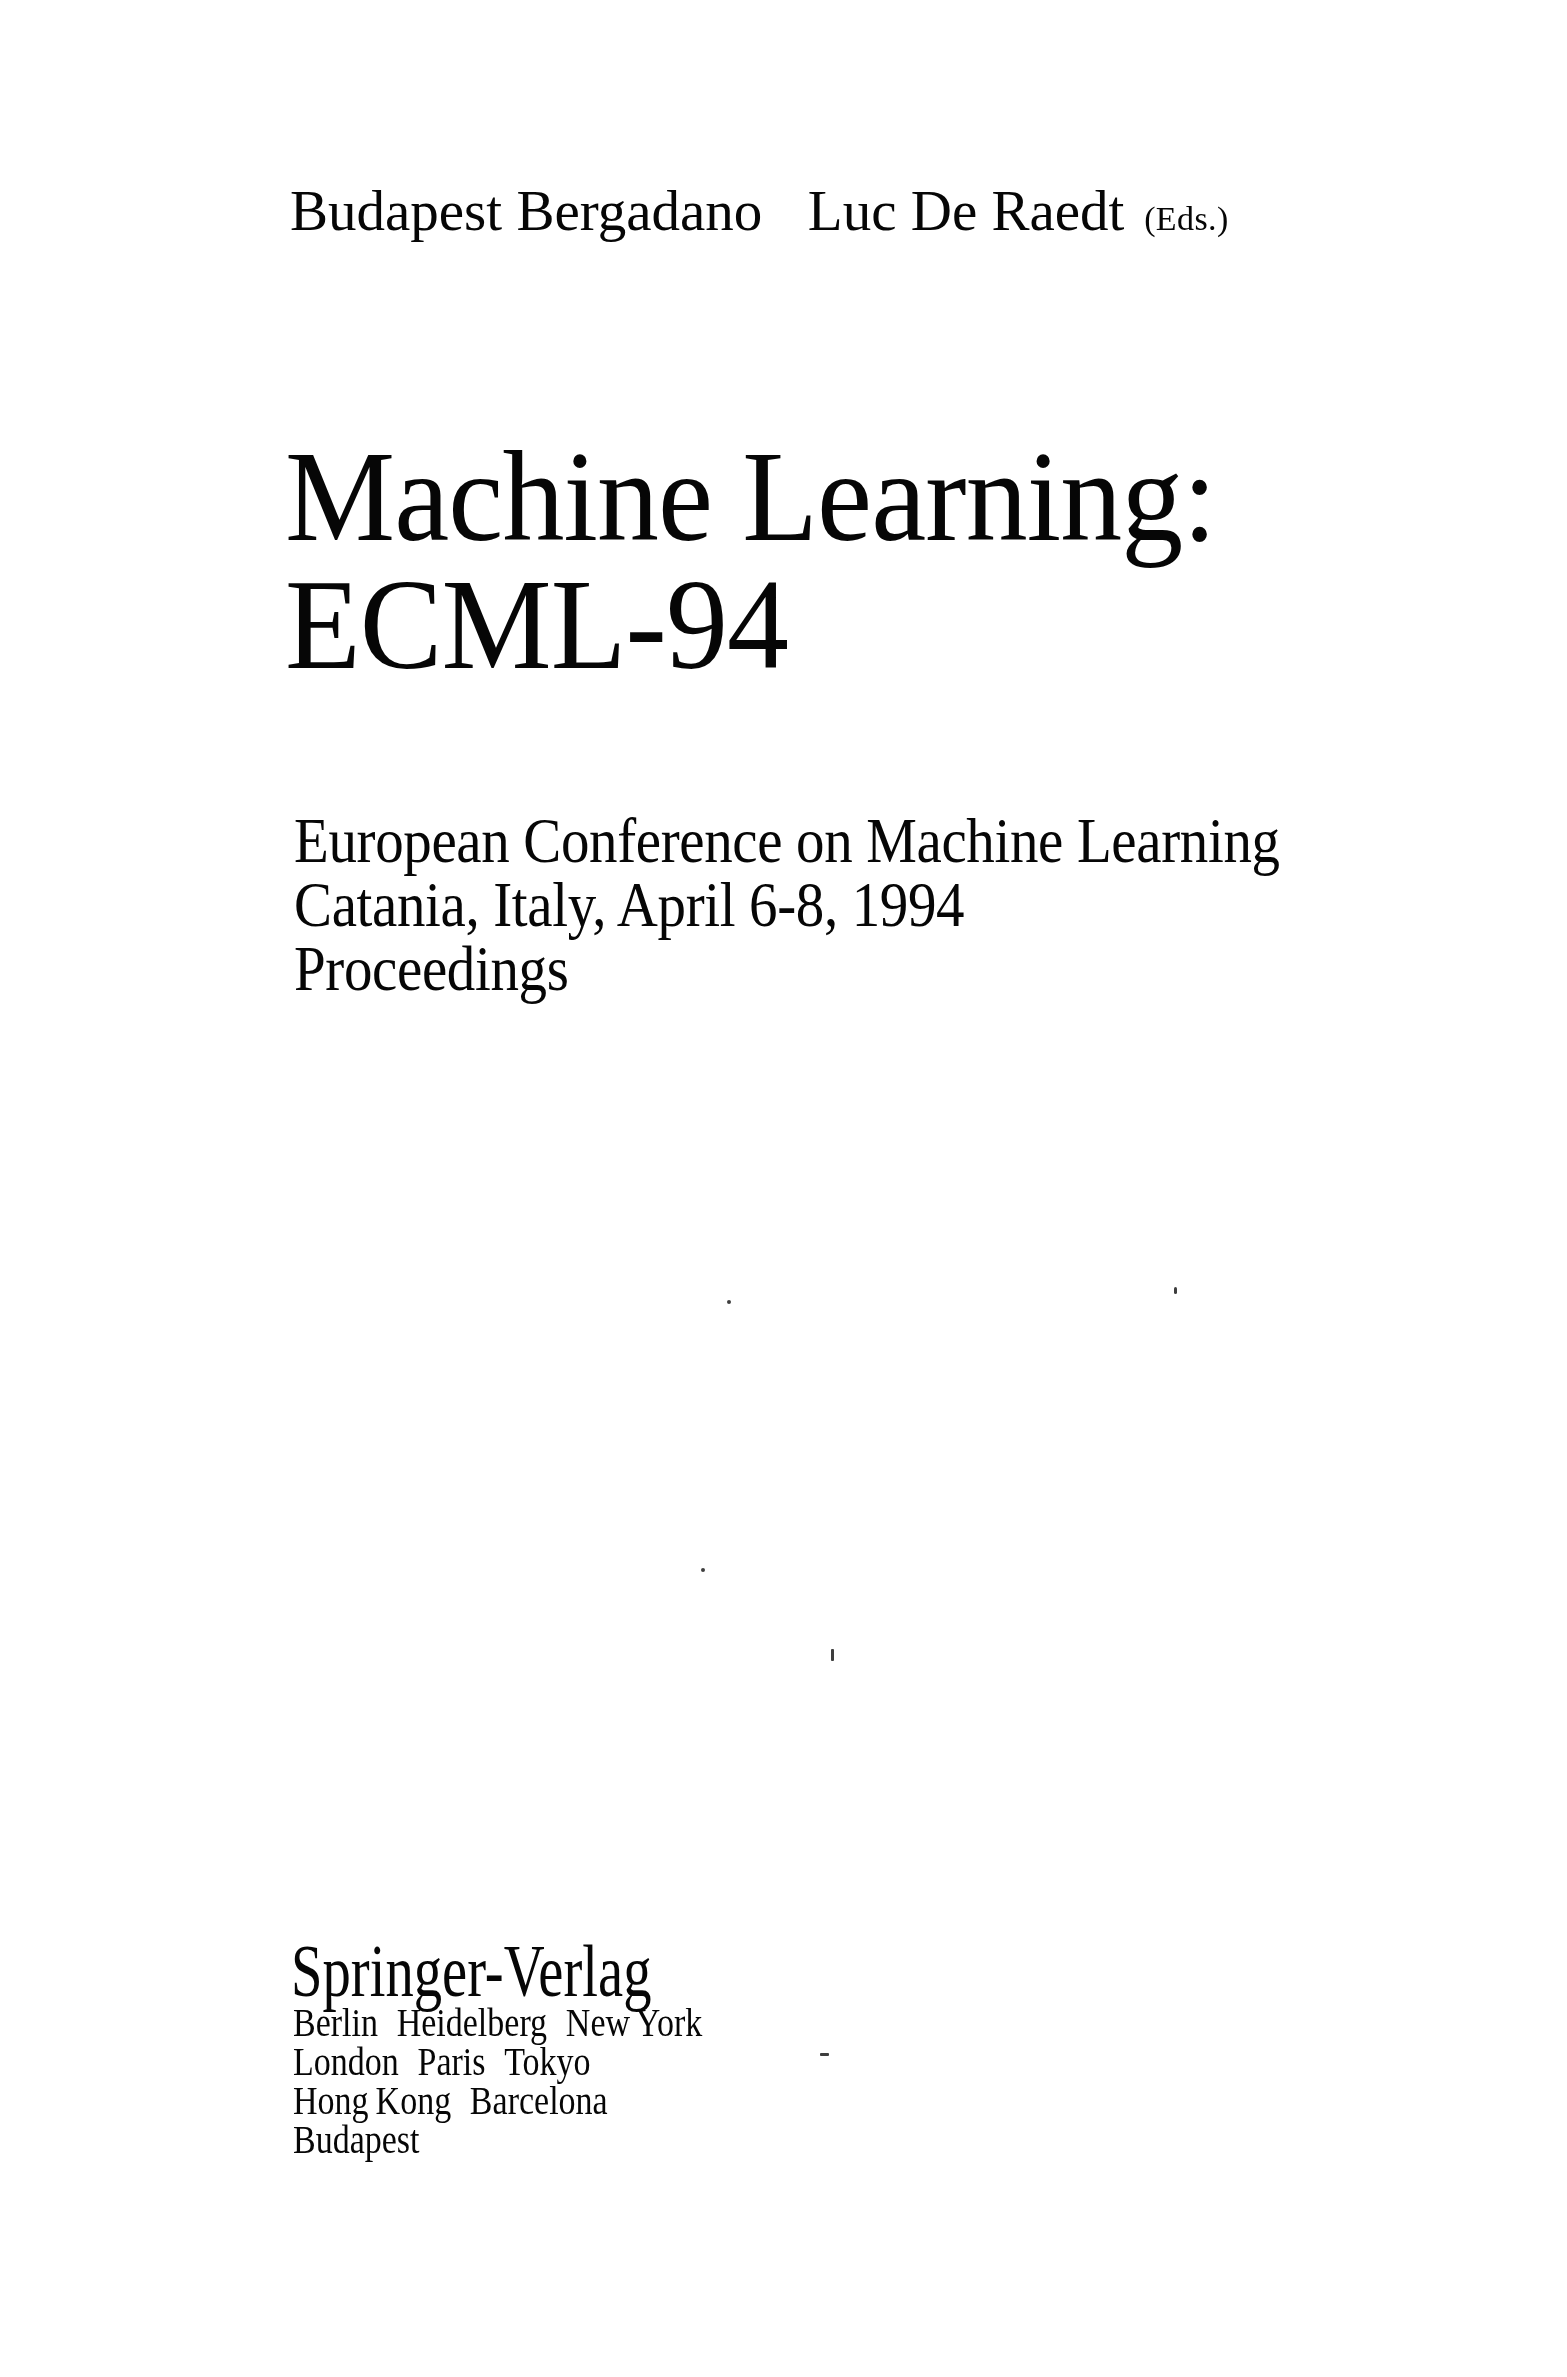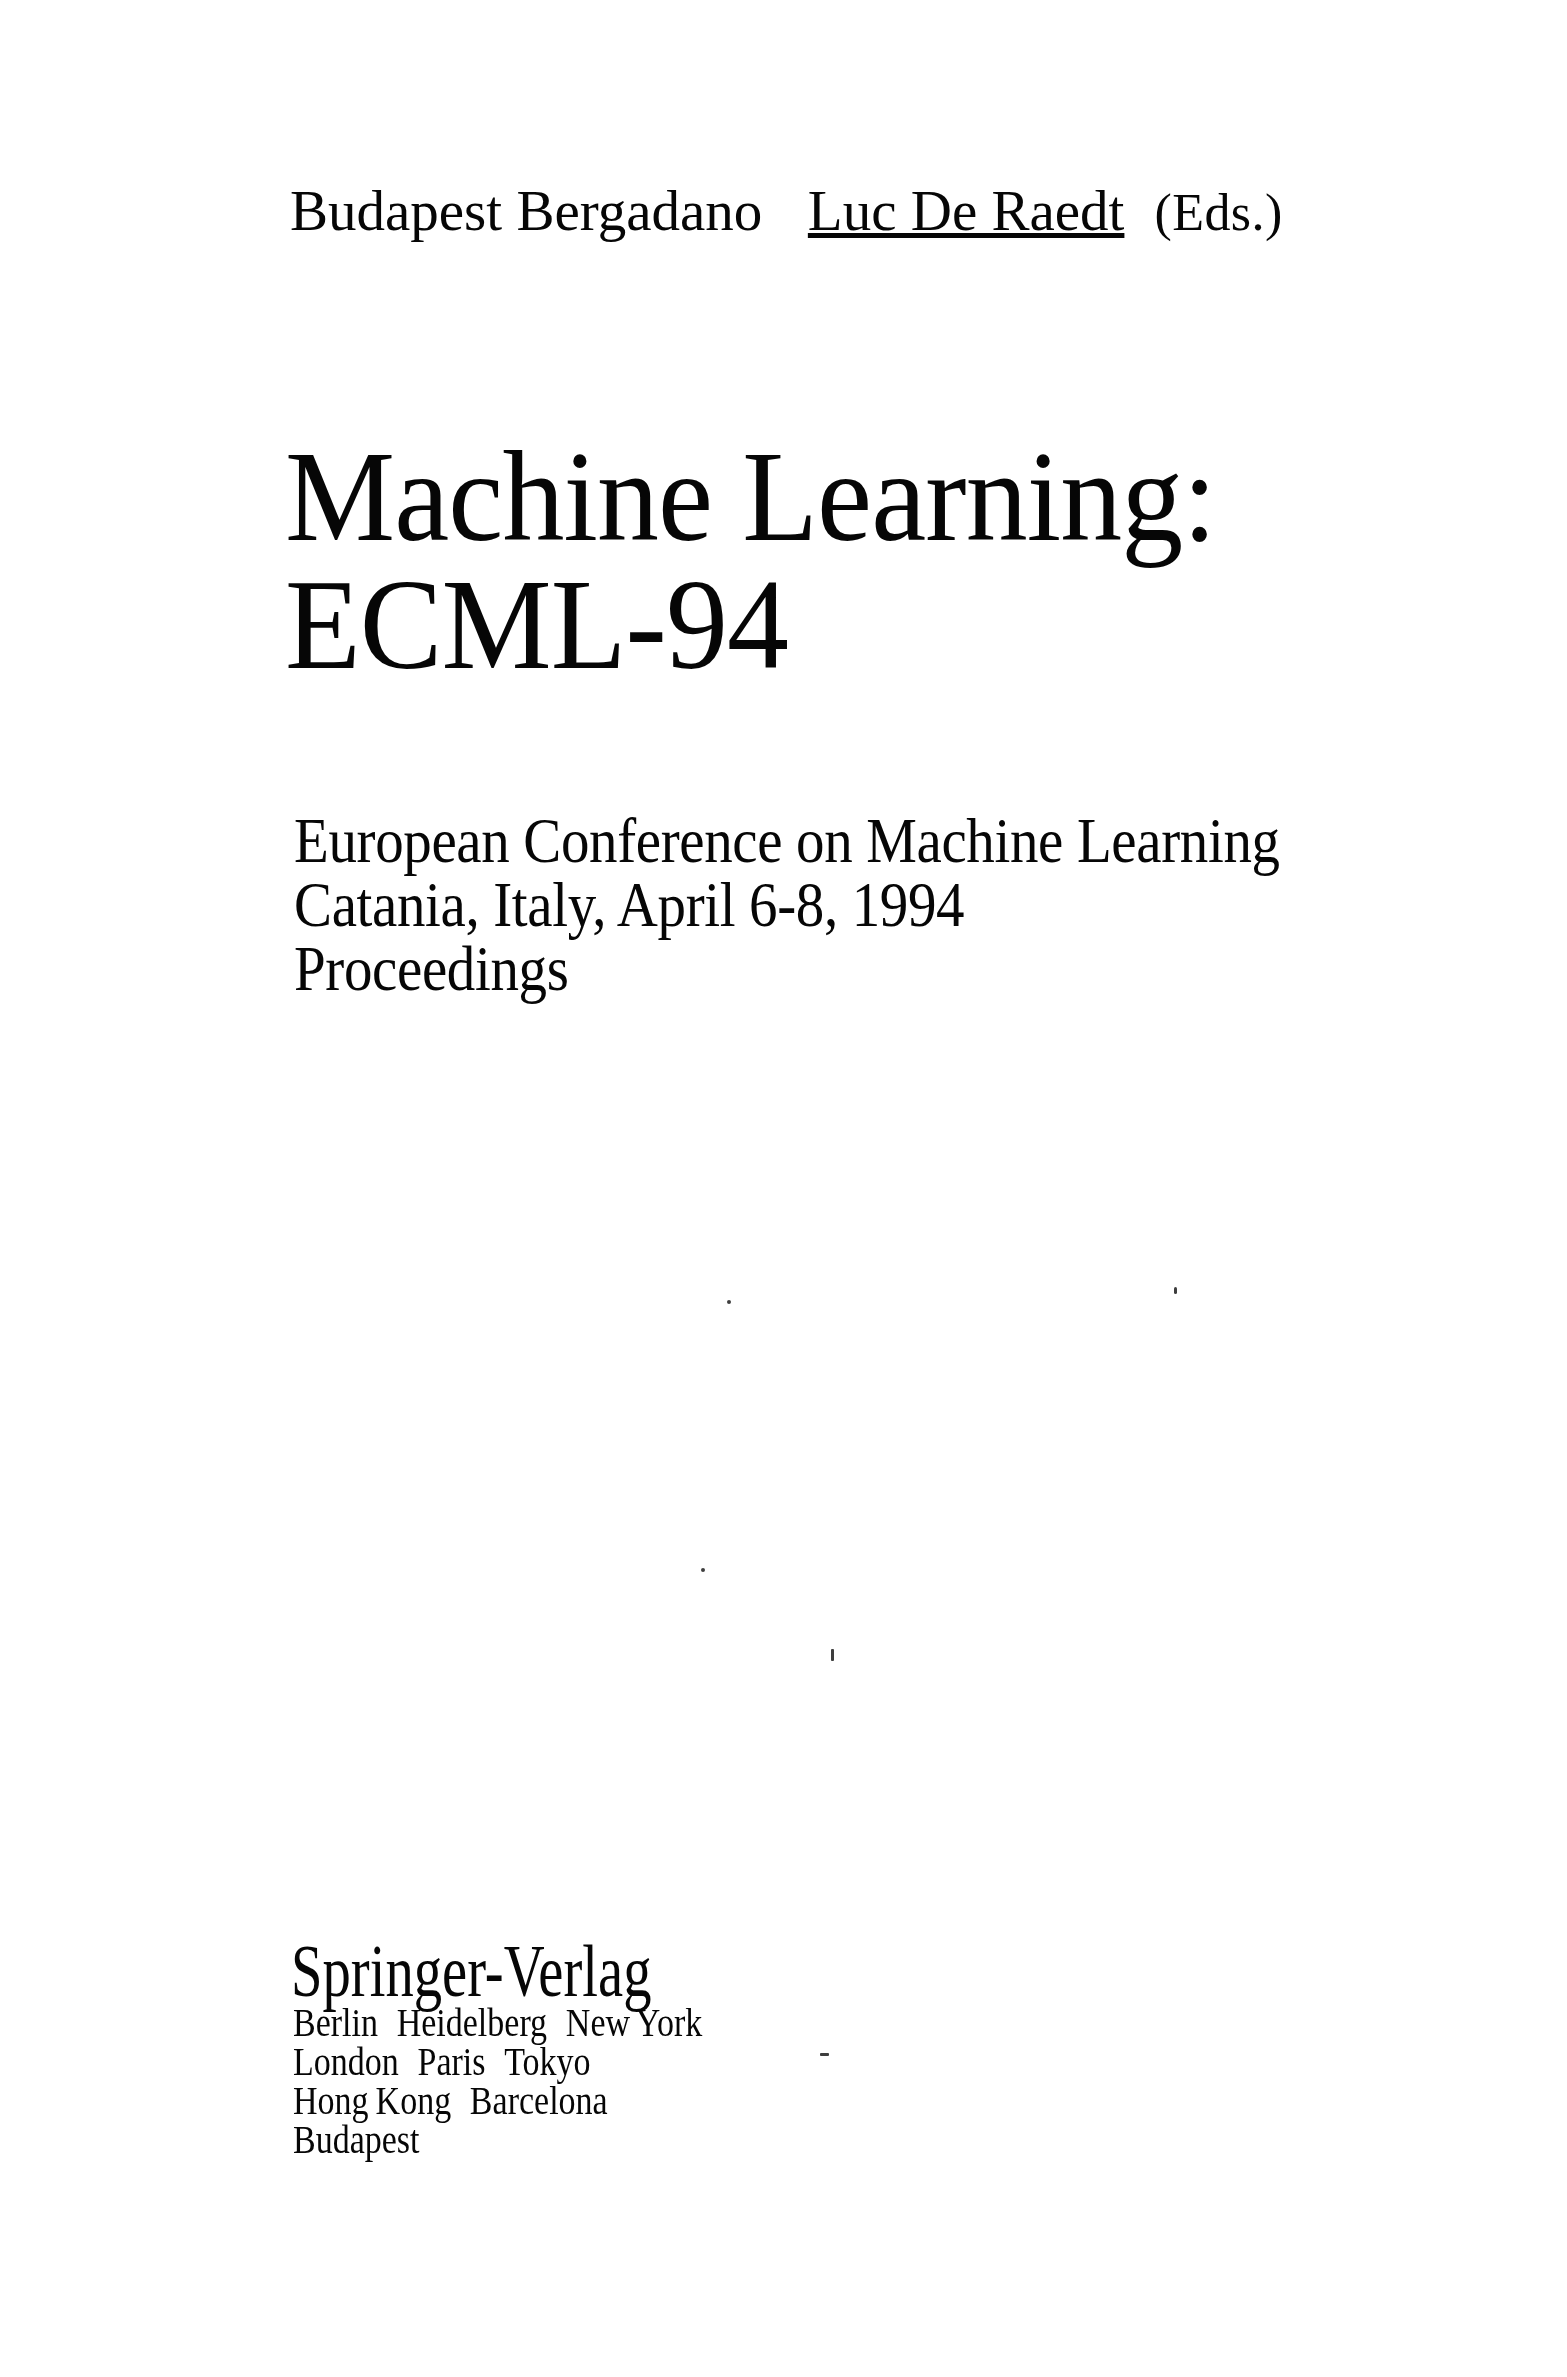--- a/index.html
+++ b/index.html
@@ -20,23 +20,23 @@
 
   
   #authors-line {
     left: 290px;
     top: 182px;
     font-size: 57px;
     line-height: 57px;
     white-space: nowrap;
     letter-spacing: 0px;
   }
-  .author-gap { margin-left: 0.80em; text-decoration: underline; }
+  .author-gap { margin-left: 0.80em; }
   .eds-suffix {
-    font-size: 52px;
+    font-size: 34px;
     margin-left: 0.58em;
     letter-spacing: 0.4px;
   }
 
   
   #book-title {
     left: 285px;
     top: 433px;
     font-size: 129px;
     line-height: 128px;

